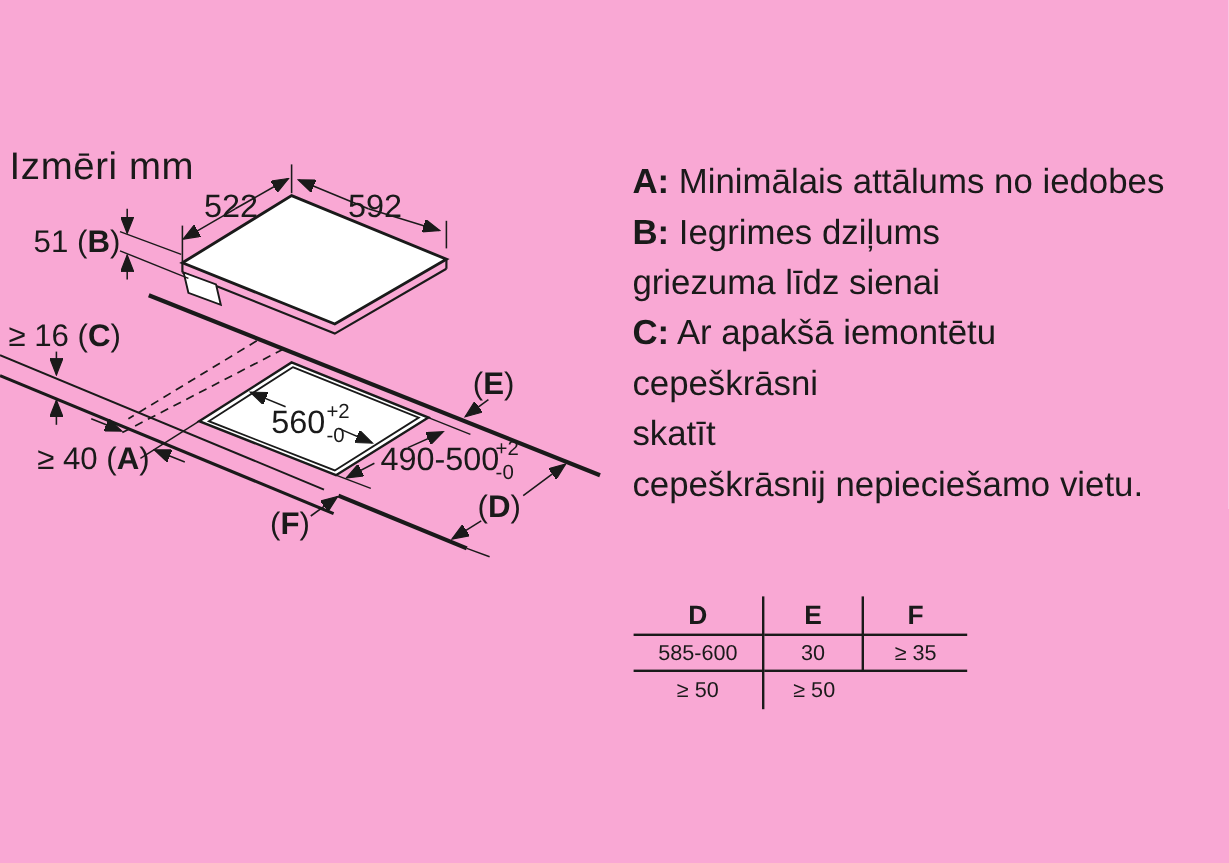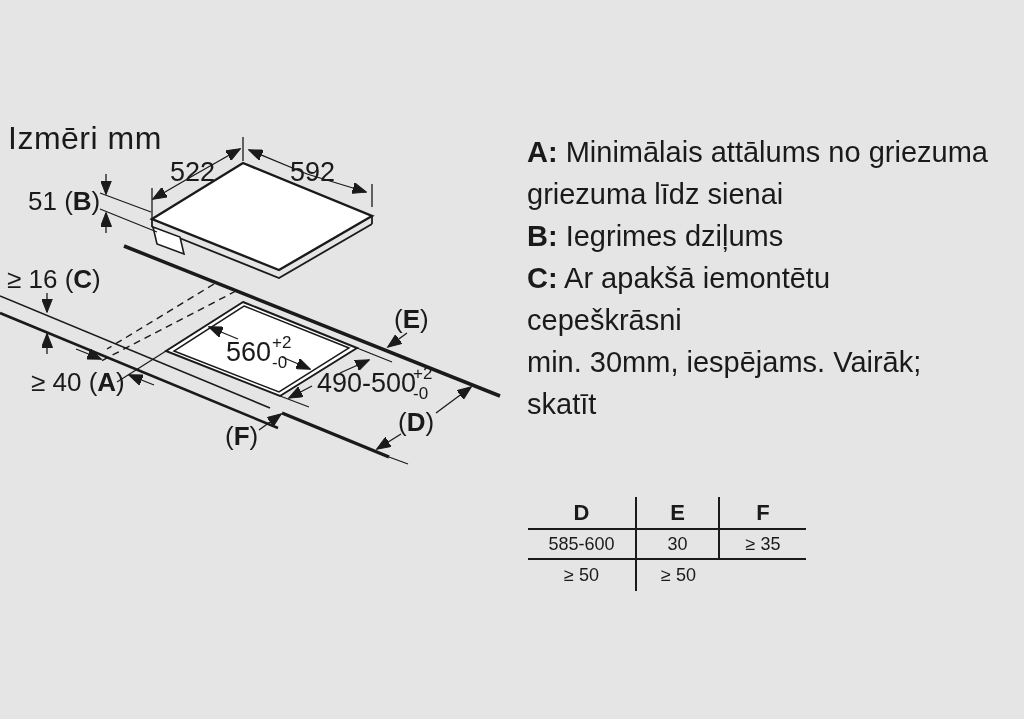--- a/index.html
+++ b/index.html
@@ -1,16 +1,16 @@
 <!DOCTYPE html>
 <html><head>
 <meta charset="utf-8">
 <style>
   html,body{margin:0;padding:0;background:#ffffff;}
-  #stage{position:relative;width:1024px;height:719px;background:#e5e5e5;overflow:hidden;
+  #stage{position:relative;width:1024px;height:719px;background:#f9a8d4;overflow:hidden;
          font-family:"Liberation Sans",sans-serif;color:#1a1a1a;}
   #diagram-svg{position:absolute;left:0;top:0;}
   #diagram-svg line,#diagram-svg polyline,#diagram-svg path,#diagram-svg polygon{stroke:#1a1a1a;}
   #diagram-svg text{fill:#1a1a1a;font-family:"Liberation Sans",sans-serif;}
   .dim-num{font-size:27px;}
   .dim-lab{font-size:26px;}
   .tol{font-size:17px;}
   .page-title{position:absolute;left:8px;top:120px;font-size:32px;letter-spacing:0.5px;}
   .notes{position:absolute;left:527px;top:131px;width:492px;font-size:29px;line-height:42px;}
   .note-line b{font-weight:bold;}
@@ -132,27 +132,27 @@
 
     <g>
       <line x1="259" y1="430" x2="281" y2="414" stroke-width="1.3" marker-end="url(#arr)"></line>
       <text class="dim-lab" x="225" y="445">
         <tspan>(</tspan><tspan font-weight="bold">F</tspan><tspan>)</tspan>
       </text>
     </g>
   </svg>
 
   <div class="notes">
-    <div class="note-line"><b>A:</b><span> Minimālais attālums no griezuma</span></div>
+    <div class="note-line"><b>A:</b><span> Minimālais attālums no iedobes</span></div>
+    <div class="note-line"><b>B:</b><span> Iegrimes dziļums</span></div>
     <div class="note-line"><span>griezuma līdz sienai</span></div>
-    <div class="note-line"><b>B:</b><span> Iegrimes dziļums</span></div>
     <div class="note-line"><b>C:</b><span> Ar apakšā iemontētu</span></div>
     <div class="note-line"><span>cepeškrāsni</span></div>
-    <div class="note-line"><span>min. 30mm, iespējams. Vairāk;</span></div>
     <div class="note-line"><span>skatīt</span></div>
+    <div class="note-line"><span>cepeškrāsnij nepieciešamo vietu.</span></div>
   </div>
 
   <div class="spec-table">
     <div class="cell th vline hline">D</div>
     <div class="cell th vline hline">E</div>
     <div class="cell th hline">F</div>
 
     <div class="cell vline hline">585-600</div>
     <div class="cell vline hline">30</div>
     <div class="cell hline">≥ 35</div>

